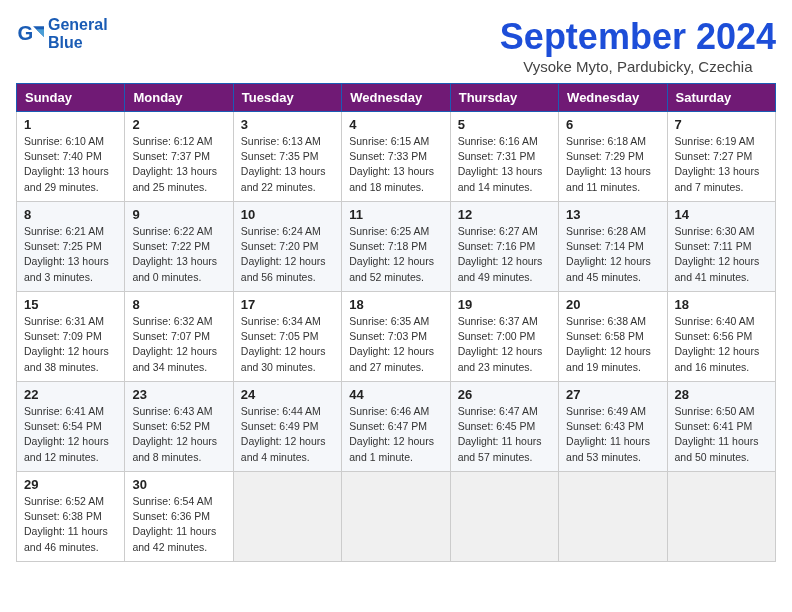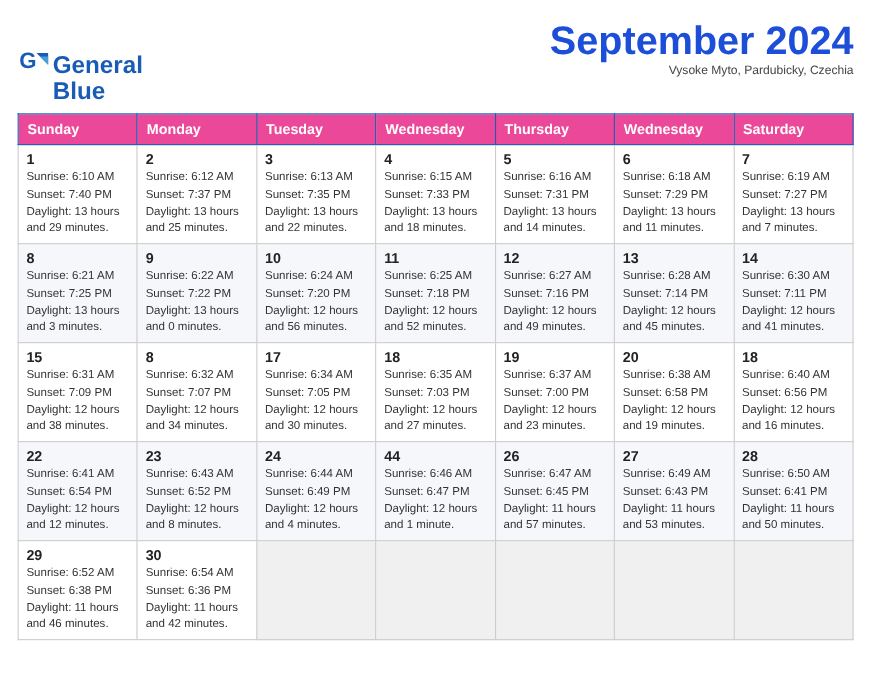--- a/index.html
+++ b/index.html
@@ -15,49 +15,49 @@
       justify-content: space-between;
       align-items: flex-start;
       margin-bottom: 8px;
     }
     .logo {
       display: flex;
       align-items: center;
       gap: 4px;
     }
     .logo-text {
-      font-size: 22px;
+      font-size: 16px;
       font-weight: bold;
       line-height: 1.1;
-      margin-top: 31px;
     }
     .logo-text span { color: #1a5cb5; }
     .logo-icon {
       width: 28px;
       height: 28px;
     }
     .title-block {
       text-align: right;
     }
     .month-title {
       font-size: 36px;
       font-weight: bold;
       color: #1d4ed8;
     }
     .location {
-      font-size: 11px;
+      font-size: 15px;
       color: #444;
+      text-align: center;
     }
     table {
       width: 100%;
       border-collapse: collapse;
       table-layout: fixed;
     }
     thead tr th {
-      background: #ec4899;
+      background: #701a75;
       color: #fff;
       font-size: 13px;
       font-weight: bold;
       text-align: left;
       padding: 6px 8px;
       border: 1px solid #1a5cb5;
     }
     tbody tr td {
       vertical-align: top;
       border: 1px solid #ccc;

